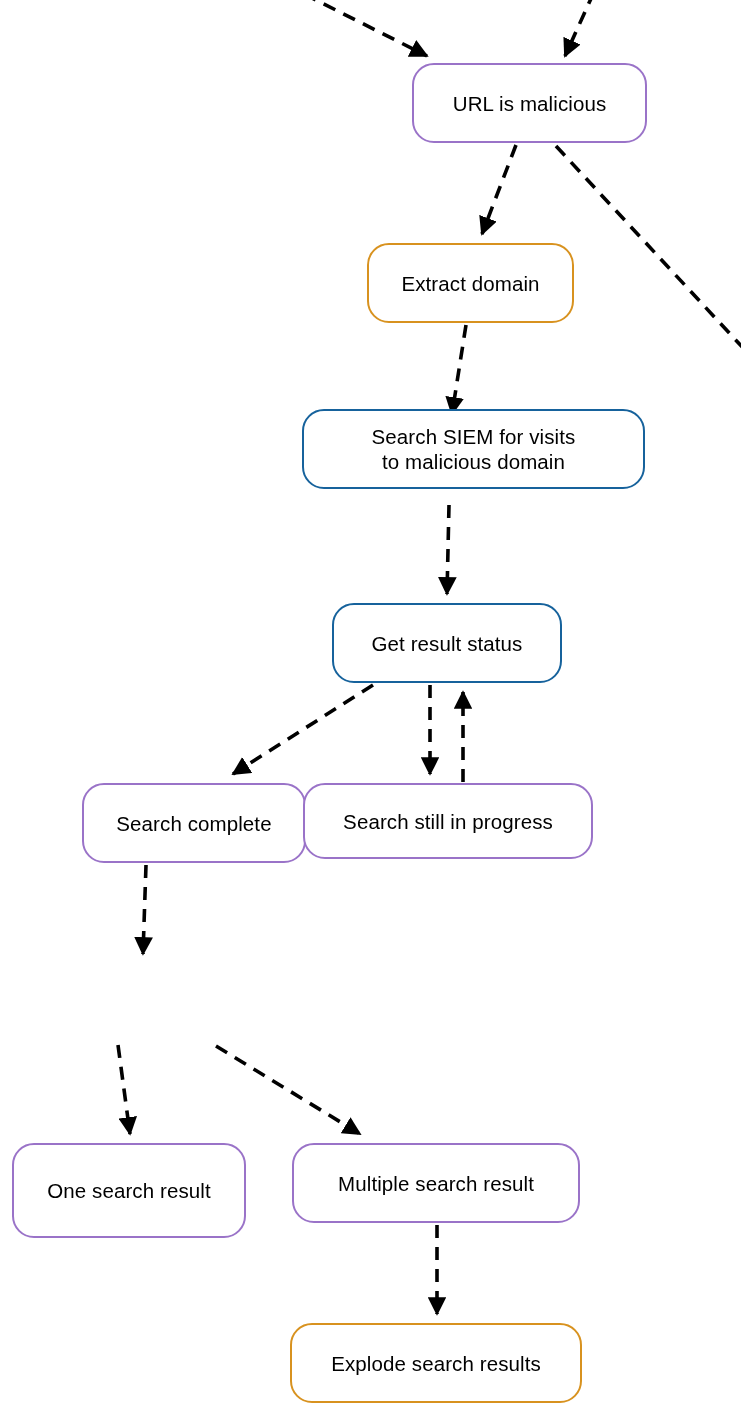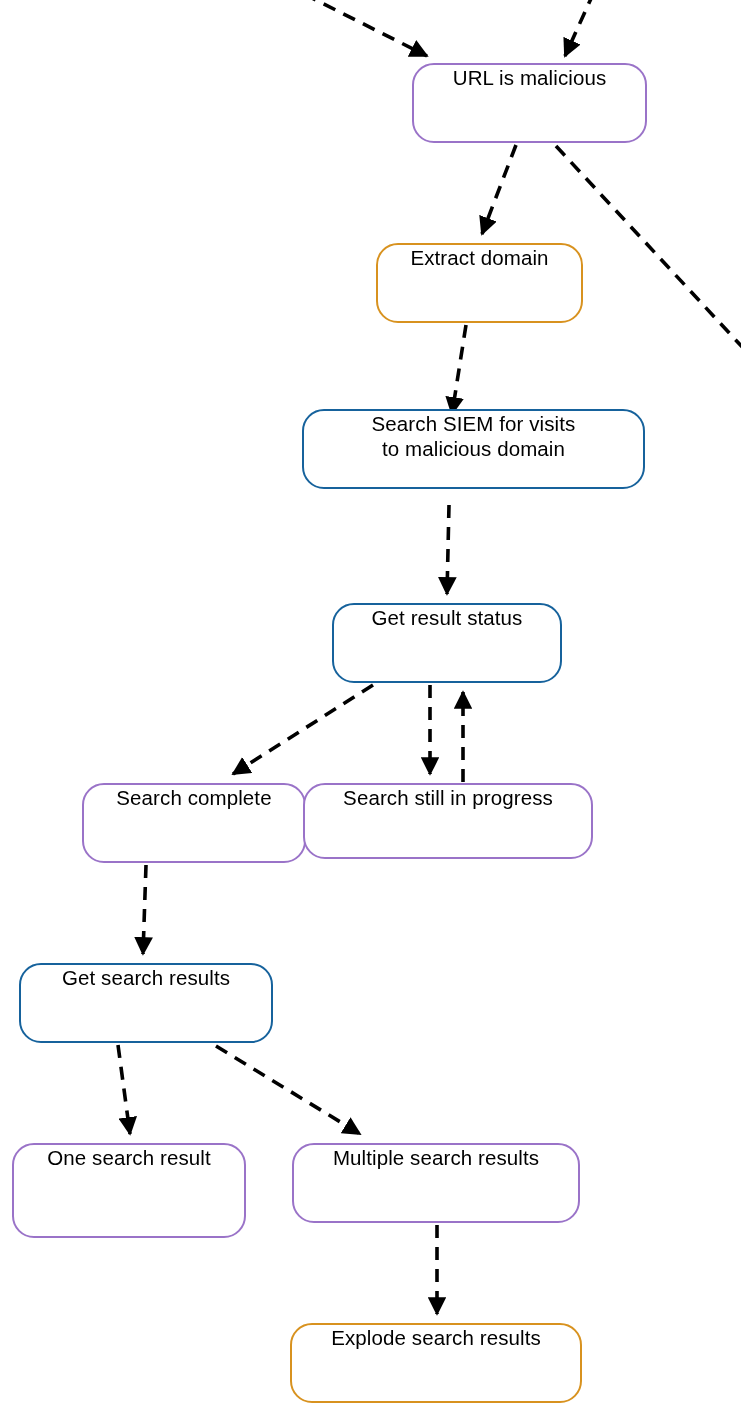--- a/index.html
+++ b/index.html
@@ -27,21 +27,21 @@
     pointer-events: none;
   }
   .node {
     position: absolute;
     box-sizing: border-box;
     background: #ffffff;
     border-style: solid;
     border-width: 2.4px;
     border-radius: 22px;
     display: flex;
-    align-items: flex-start;
+    align-items: center;
     justify-content: center;
     text-align: center;
   }
   .node .node-label {
     display: block;
     color: #000000;
     font-size: 20.5px;
     line-height: 25px;
     letter-spacing: 0.1px;
     white-space: pre-line;
@@ -87,50 +87,47 @@
 
     <path d="M 216 1046 L 360 1134" fill="none" stroke="#000000" stroke-width="3.6" stroke-dasharray="13,9" marker-end="url(#arrowhead)"></path>
 
     <path d="M 437 1225 L 437 1314" fill="none" stroke="#000000" stroke-width="3.6" stroke-dasharray="13,9" marker-end="url(#arrowhead)"></path>
   </svg>
 
   <div class="node purple" style="left:412px; top:63px; width:235px; height:80px;">
     <span class="node-label">URL is malicious</span>
   </div>
 
-  <div class="node orange" style="left:376px; top:243px; width:207px; height:80px;">
+  <div class="node orange" style="left:367px; top:243px; width:207px; height:80px;">
     <span class="node-label">Extract domain</span>
   </div>
 
   <div class="node blue" style="left:302px; top:409px; width:343px; height:80px;">
     <span class="node-label">Search SIEM for visits
 to malicious domain</span>
   </div>
 
   <div class="node blue" style="left:332px; top:603px; width:230px; height:80px;">
     <span class="node-label">Get result status</span>
   </div>
 
   <div class="node purple" style="left:34px; top:783px; width:224px; height:80px;margin-left:48px;">
     <span class="node-label">Search complete</span>
   </div>
 
   <div class="node purple" style="left:303px; top:783px; width:290px; height:76px;">
     <span class="node-label">Search still in progress</span>
   </div>
 
-  <div class="node blue" style="left:19px; top:963px; width:254px; height:80px;">
-    <span class="node-label">Get search results</span>
-  </div>
 
   <div class="node purple" style="left:12px; top:1143px; width:234px; height:95px;">
     <span class="node-label">One search result</span>
   </div>
 
   <div class="node purple" style="left:292px; top:1143px; width:288px; height:80px;">
-    <span class="node-label">Multiple search results</span>
+    <span class="node-label">Multiple search result</span>
   </div>
 
   <div class="node orange" style="left:290px; top:1323px; width:292px; height:80px;">
     <span class="node-label">Explode search results</span>
   </div>
 
 </div>
 
 </body></html>

